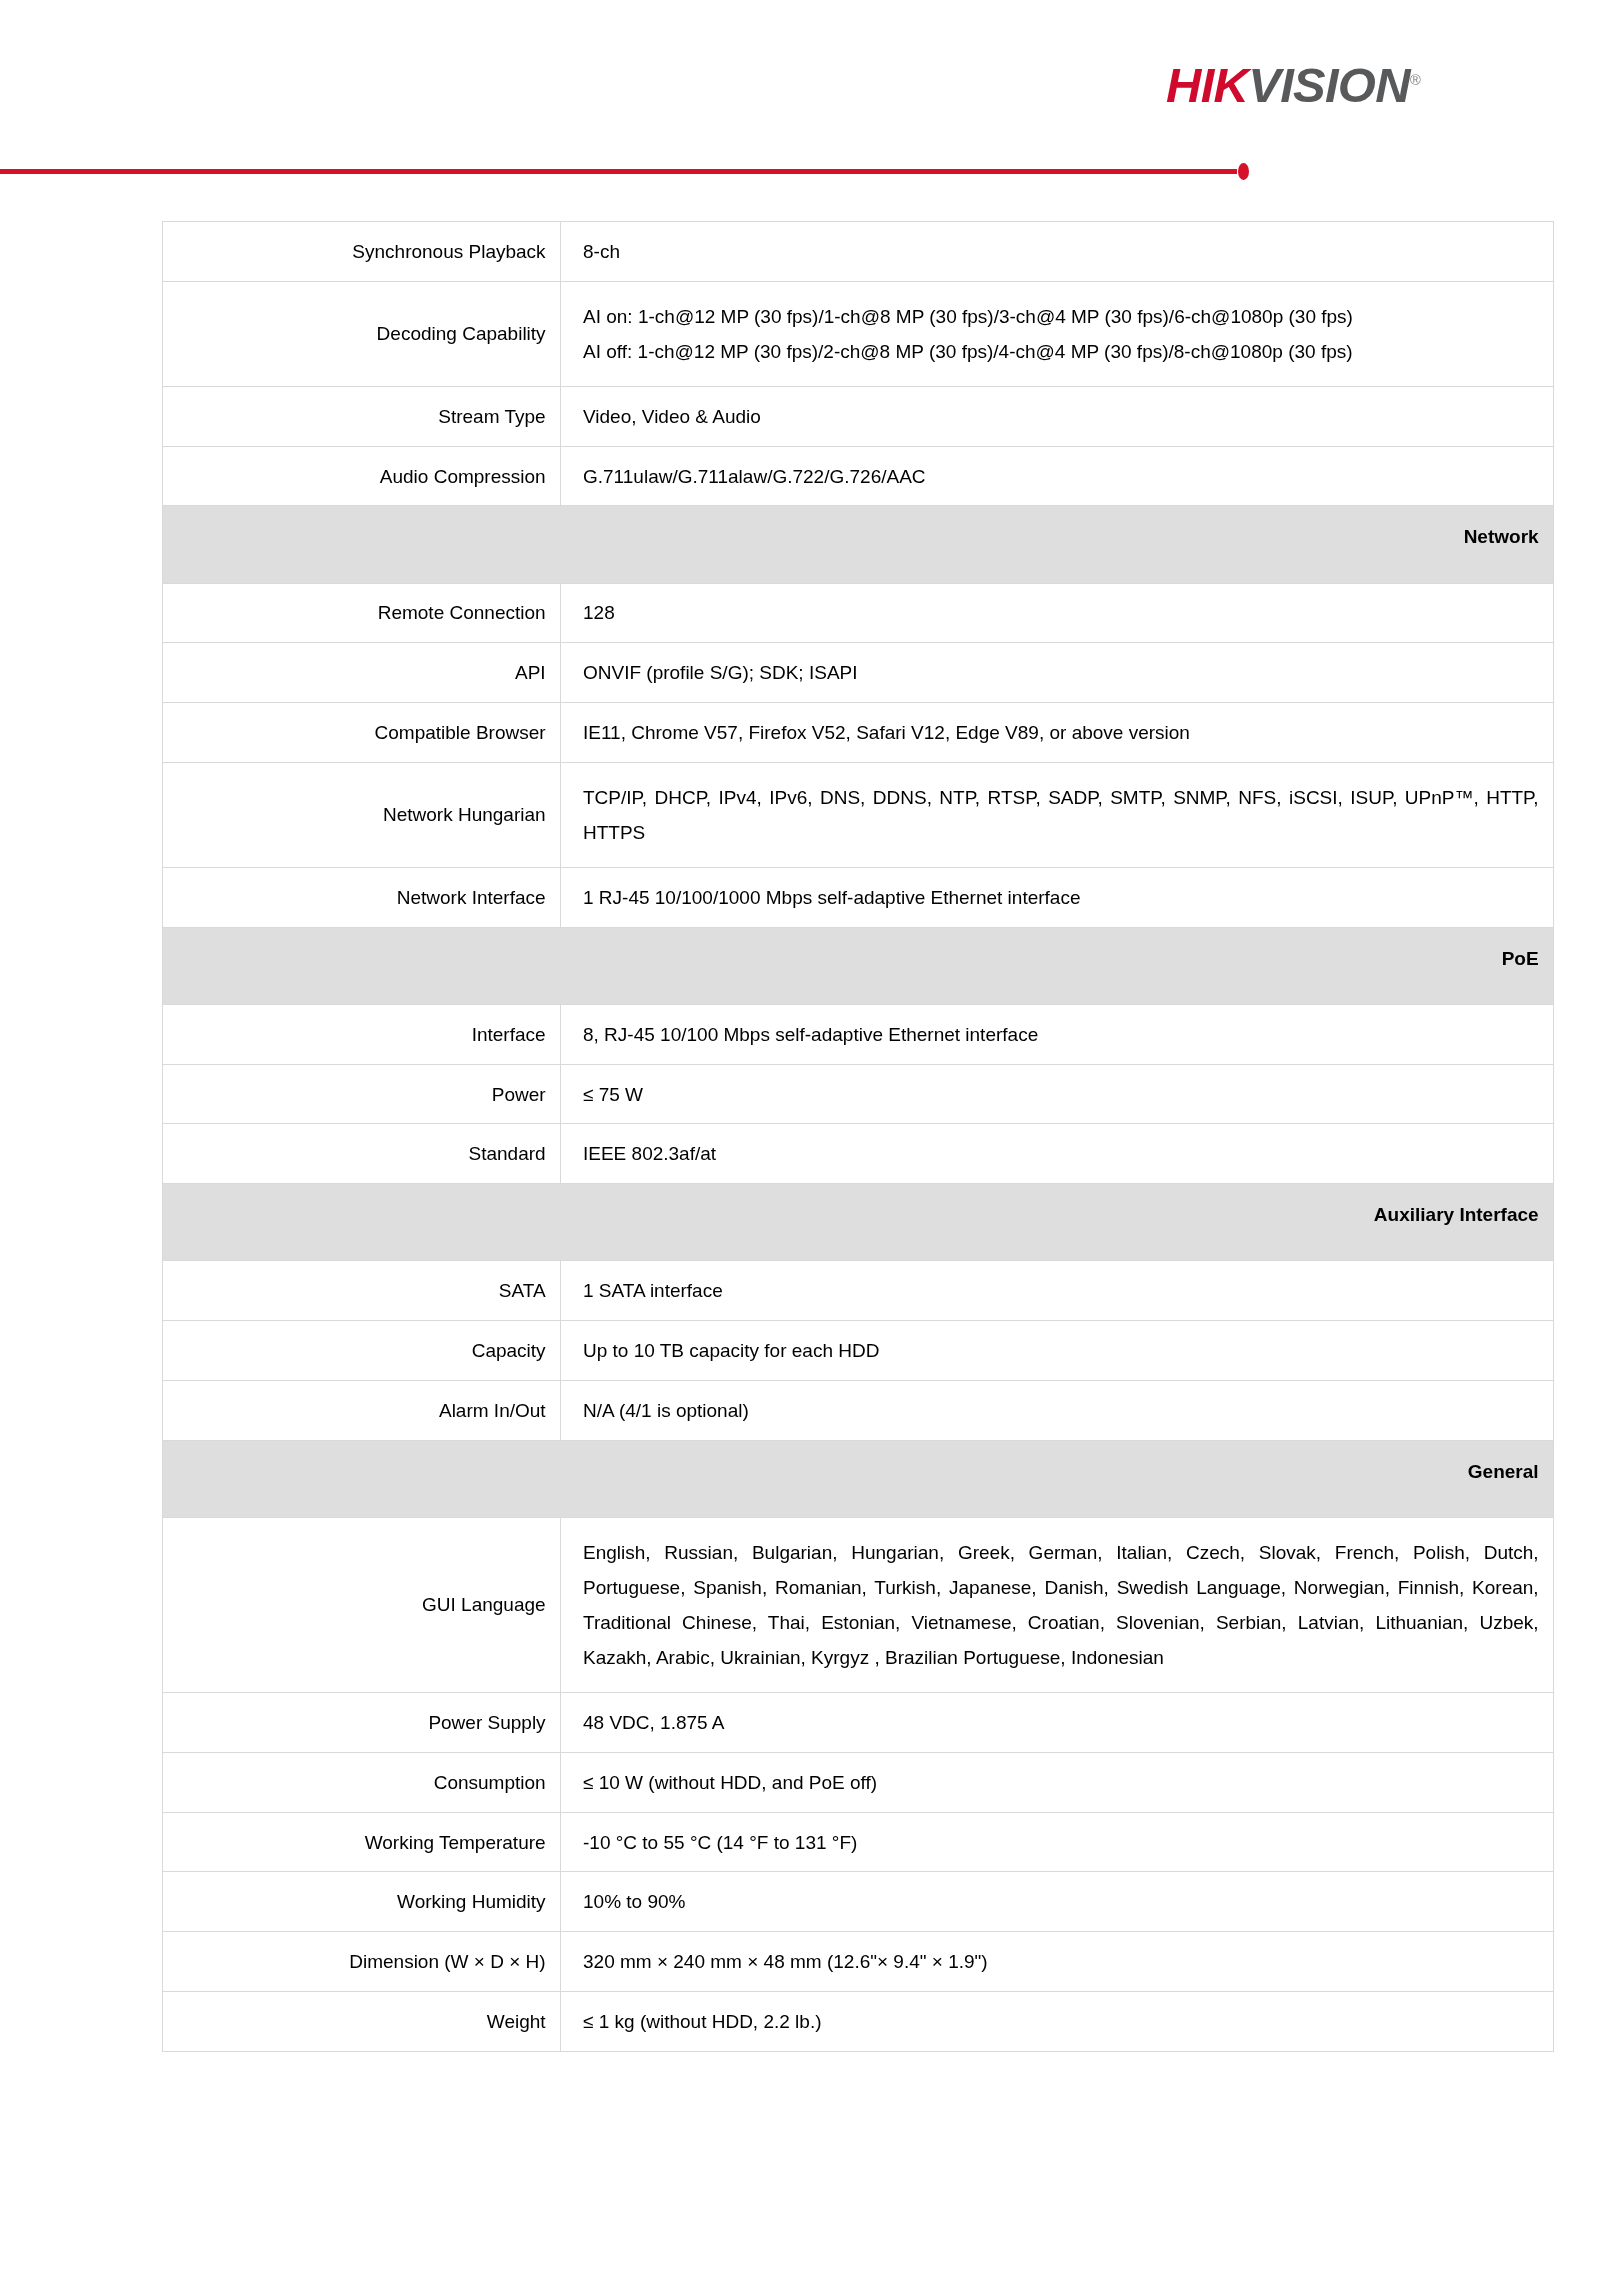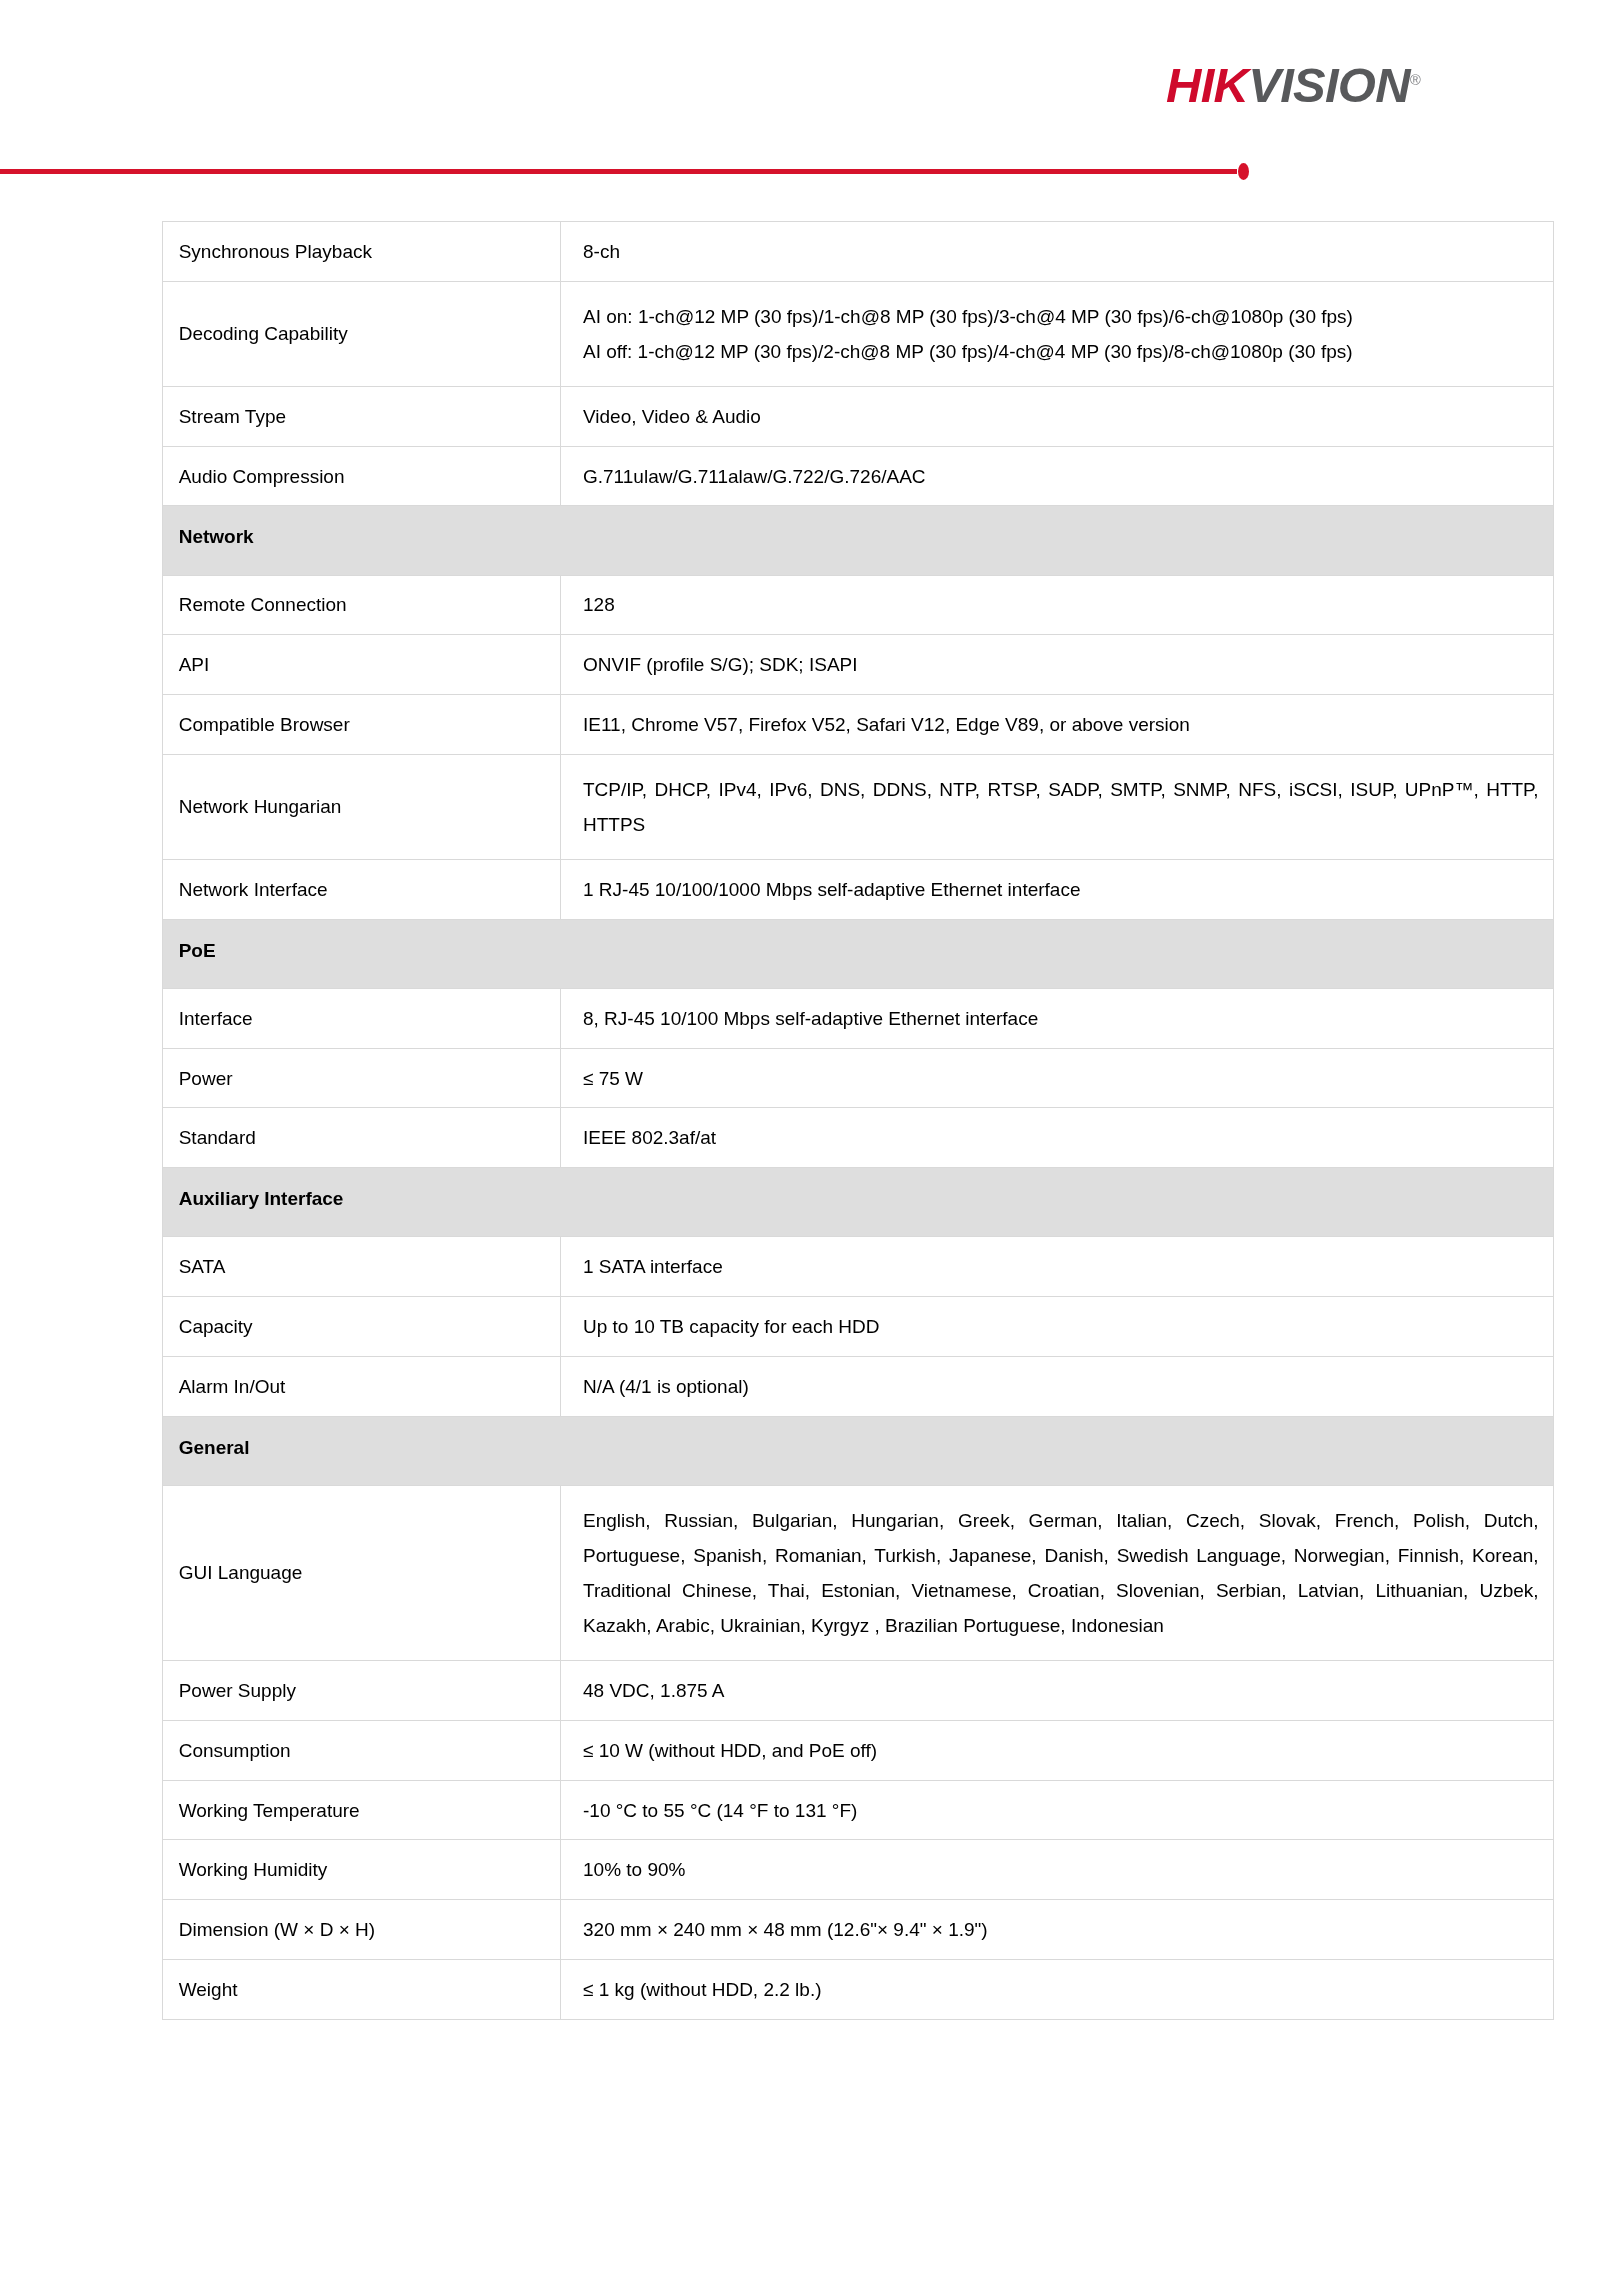--- a/index.html
+++ b/index.html
@@ -82,28 +82,28 @@
   .spec-table col.c-value { width: 993px; }
 
   .spec-table td {
     border: 0.7px solid #d9d9d9;
     vertical-align: middle;
     font-size: 19px;
     line-height: 1.85;
     color: #000000;
     padding: 11.8px 14.4px 11.8px 15.7px;
   }
-  td.label { padding-left: 15.7px; }
+  td.label { padding-left: 15.7px; text-align: right; }
   td.value { padding-left: 22px; }
 
   tr.section td {
     background: #dedede;
     font-weight: bold;
     padding-top: 13px;
-    padding-bottom: 20px;
+    padding-bottom: 28px;
   }
 
   td.value.justify { text-align: justify; text-align-last: left; }
 
   .val-line { display: block; }
   .val-line + .val-line { margin-top: 0; }
 
   
   tr.tall td { padding-top: 17px; padding-bottom: 17px; }
 </style>

